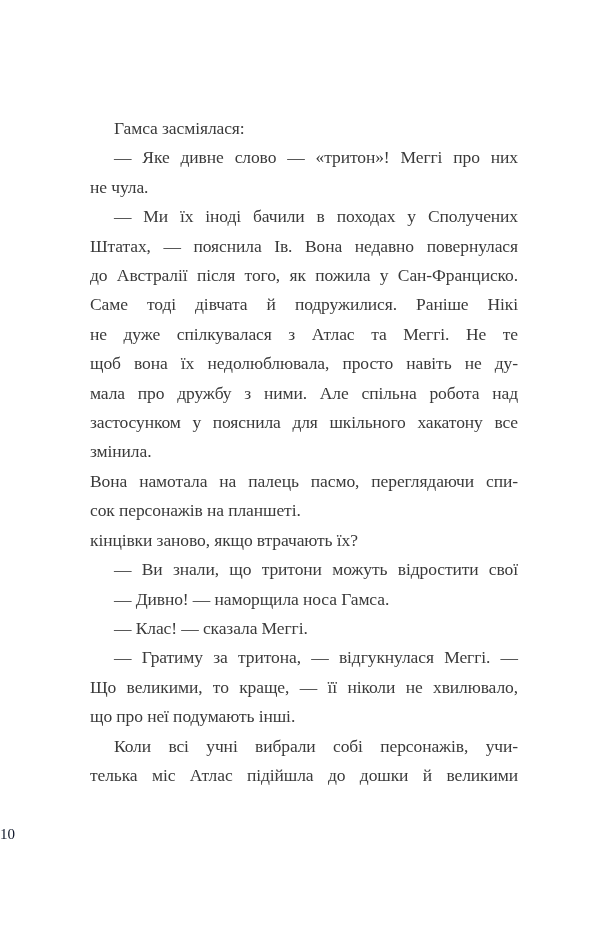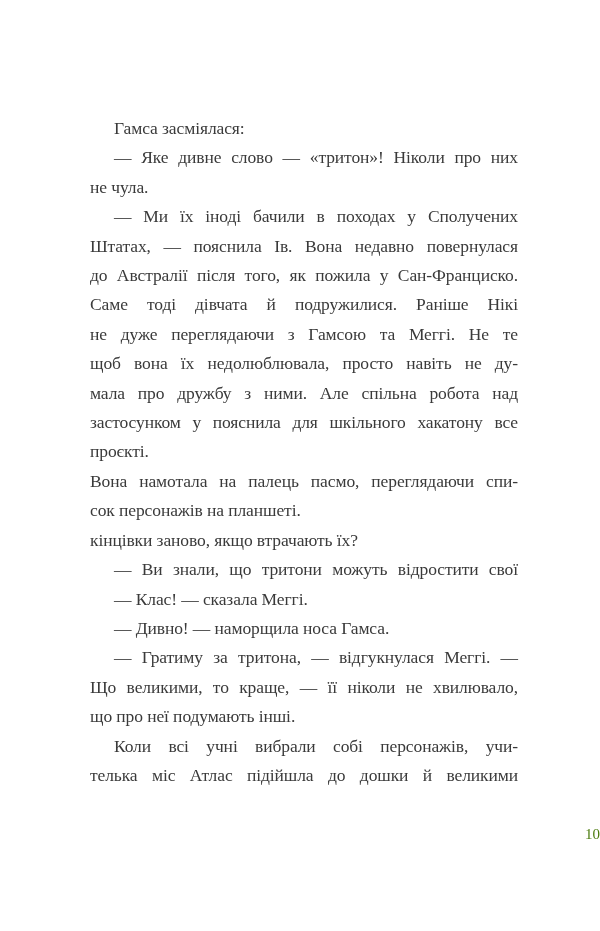--- a/index.html
+++ b/index.html
@@ -37,61 +37,61 @@
     text-align-last: left;
   }
   .text-line.indent {
     text-indent: 24px;
   }
   .page-number {
     position: absolute;
     top: 826px;
     left: 0;
     width: 600px;
-    text-align: right;
+    text-align: left;
     font-size: 15px;
-    color: #4d7c0f;
+    color: #0f172a;
   }
 </style>
 </head>
 <body>
 
 <div class="book-page">
   <div class="text-block">
       <div class="paragraph">
         <div class="text-line indent no-just">Гамса засміялася:</div>
       </div>
       <div class="paragraph">
-        <div class="text-line indent">— Яке дивне слово — «тритон»! Ніколи про них</div>
+        <div class="text-line indent">— Яке дивне слово — «тритон»! Меггі про них</div>
         <div class="text-line no-just">не чула.</div>
       </div>
       <div class="paragraph">
         <div class="text-line indent">— Ми їх іноді бачили в походах у Сполучених</div>
         <div class="text-line">Штатах, — пояснила Ів. Вона недавно повернулася</div>
         <div class="text-line">до Австралії після того, як пожила у Сан-Франциско.</div>
         <div class="text-line">Саме тоді дівчата й подружилися. Раніше Нікі</div>
-        <div class="text-line">не дуже переглядаючи з Гамсою та Меггі. Не те</div>
+        <div class="text-line">не дуже спілкувалася з Атлас та Меггі. Не те</div>
         <div class="text-line">щоб вона їх недолюблювала, просто навіть не ду-</div>
         <div class="text-line">мала про дружбу з ними. Але спільна робота над</div>
         <div class="text-line">застосунком у пояснила для шкільного хакатону все</div>
-        <div class="text-line no-just">проєкті.</div>
+        <div class="text-line no-just">змінила.</div>
       </div>
       <div class="paragraph">
         <div class="text-line">Вона намотала на палець пасмо, переглядаючи спи-</div>
         <div class="text-line no-just">сок персонажів на планшеті.</div>
       </div>
       <div class="paragraph">
         <div class="text-line no-just">кінцівки заново, якщо втрачають їх?</div>
         <div class="text-line indent">— Ви знали, що тритони можуть відростити свої</div>
       </div>
       <div class="paragraph">
-        <div class="text-line indent no-just">— Клас! — сказала Меггі.</div>
+        <div class="text-line indent no-just">— Дивно! — наморщила носа Гамса.</div>
       </div>
       <div class="paragraph">
-        <div class="text-line indent no-just">— Дивно! — наморщила носа Гамса.</div>
+        <div class="text-line indent no-just">— Клас! — сказала Меггі.</div>
       </div>
       <div class="paragraph">
         <div class="text-line indent">— Гратиму за тритона, — відгукнулася Меггі. —</div>
         <div class="text-line">Що великими, то краще, — її ніколи не хвилювало,</div>
         <div class="text-line no-just">що про неї подумають інші.</div>
       </div>
       <div class="paragraph">
         <div class="text-line indent">Коли всі учні вибрали собі персонажів, учи-</div>
         <div class="text-line">телька міс Атлас підійшла до дошки й великими</div>
       </div>

